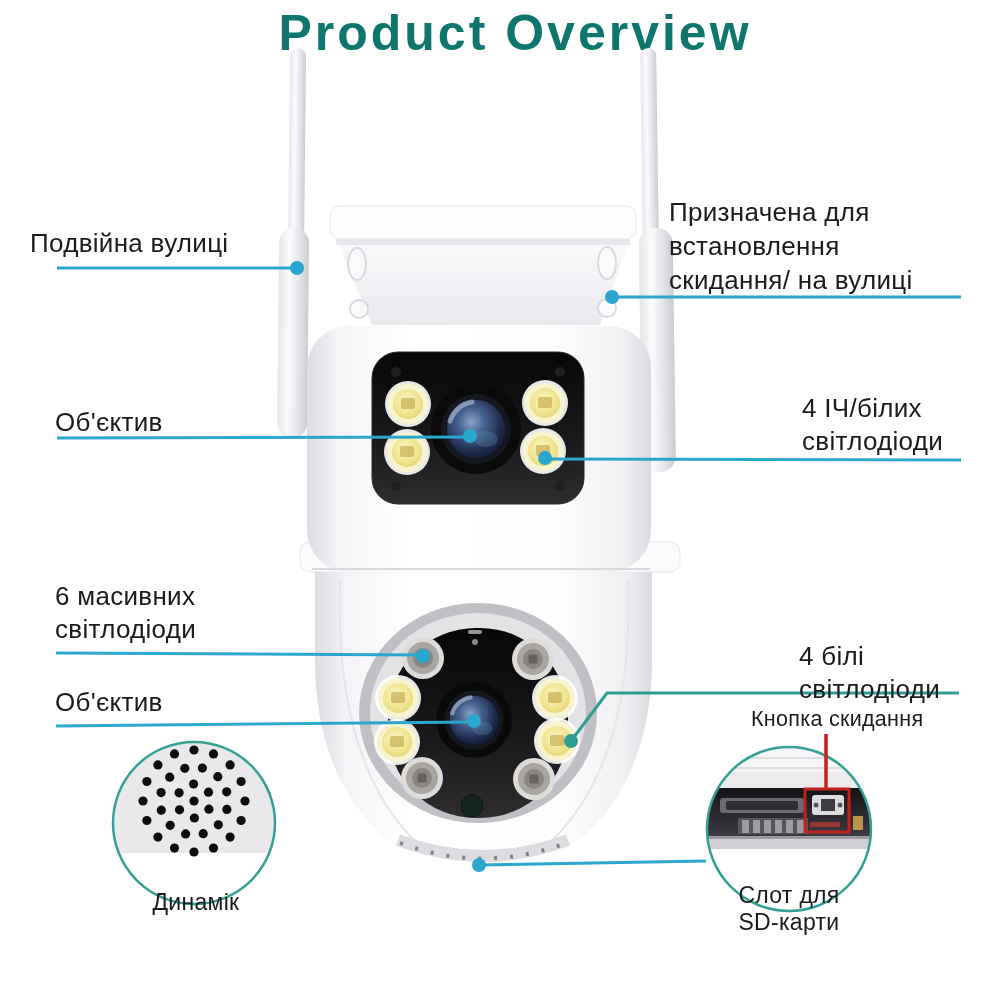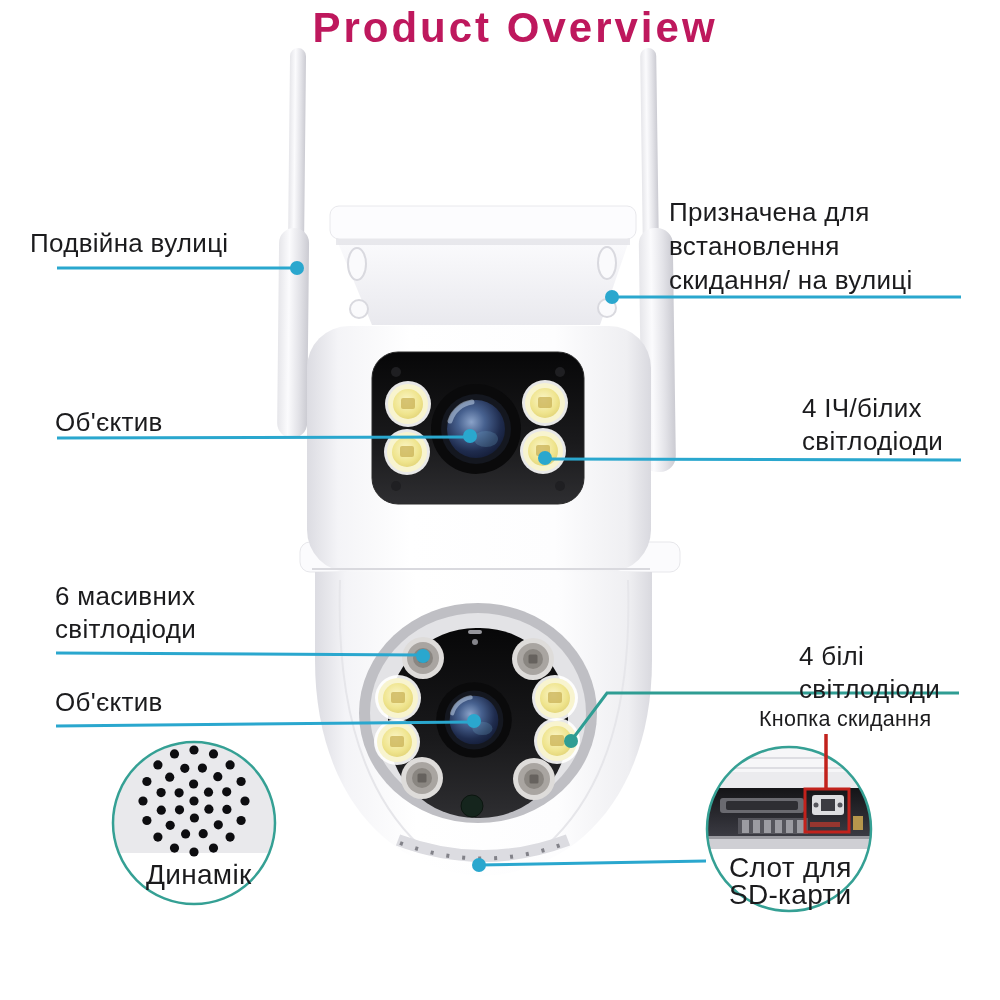--- a/index.html
+++ b/index.html
@@ -1,24 +1,24 @@
 <!DOCTYPE html>
 <html><head>
 <meta charset="utf-8">
 <style>
   html,body{margin:0;padding:0;background:#ffffff;width:1000px;height:1000px;overflow:hidden;}
   #stage{position:relative;width:1000px;height:1000px;background:#ffffff;font-family:"Liberation Sans",sans-serif;}
   #cam-svg{position:absolute;left:0;top:0;z-index:1;}
   .wm{position:absolute;z-index:0;left:515px;top:4px;transform:translateX(-50%);
-      font-size:42px;font-weight:bold;letter-spacing:3px;color:#be185d;white-space:nowrap;}
+      font-size:50px;font-weight:bold;letter-spacing:3px;color:#0f766e;white-space:nowrap;}
   .lbl{position:absolute;z-index:2;color:#1b1b1d;font-size:26px;font-weight:500;
        letter-spacing:.3px;white-space:nowrap;}
   .lh33{line-height:33px;} .lh34{line-height:34px;}
   .small{font-size:21.5px;font-weight:500;}
-  .inset-lbl{font-size:28px;font-weight:500;text-align:center;line-height:27px;}
+  .inset-lbl{font-size:23px;font-weight:500;text-align:center;line-height:27px;margin-top:28px;}
 </style>
 </head>
 <body>
 
 <div id="stage">
 
   <div class="wm">Product Overview</div>
 
   <svg id="cam-svg" width="1000" height="1000" viewBox="0 0 1000 1000">
     <defs>
@@ -270,21 +270,21 @@
     <div>світлодіоди</div>
   </div>
 
   <div class="lbl" style="left:55px;top:687px;">Об'єктив</div>
 
   <div class="lbl lh33" style="left:799px;top:625px;margin-top:15px;">
     <div>4 білі</div>
     <div>світлодіоди</div>
   </div>
 
-  <div class="lbl small" style="left:751px;top:707px;margin-left:8px;">Кнопка скидання</div>
+  <div class="lbl small" style="left:751px;top:707px;">Кнопка скидання</div>
 
   <div class="lbl inset-lbl" style="left:146px;top:861px;width:100px;">Динамік</div>
 
   <div class="lbl inset-lbl" style="left:729px;top:854px;width:120px;">
     <div>Слот для</div>
     <div>SD-карти</div>
   </div>
 
 </div>
 

